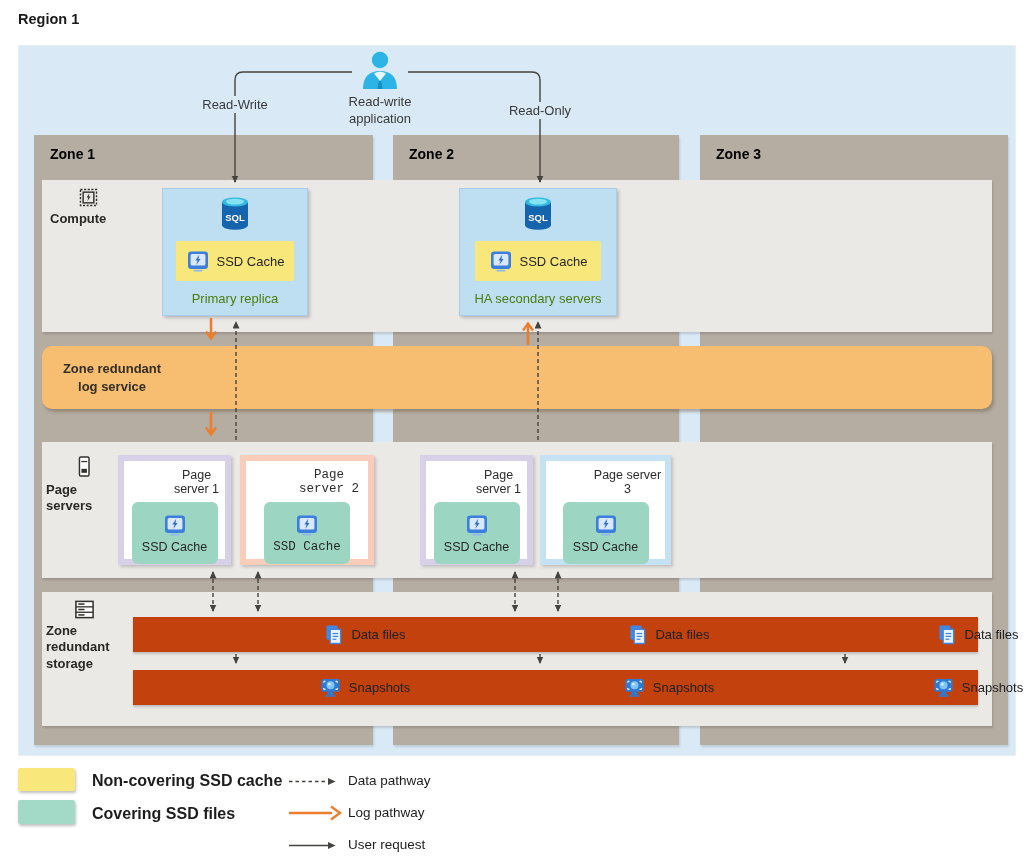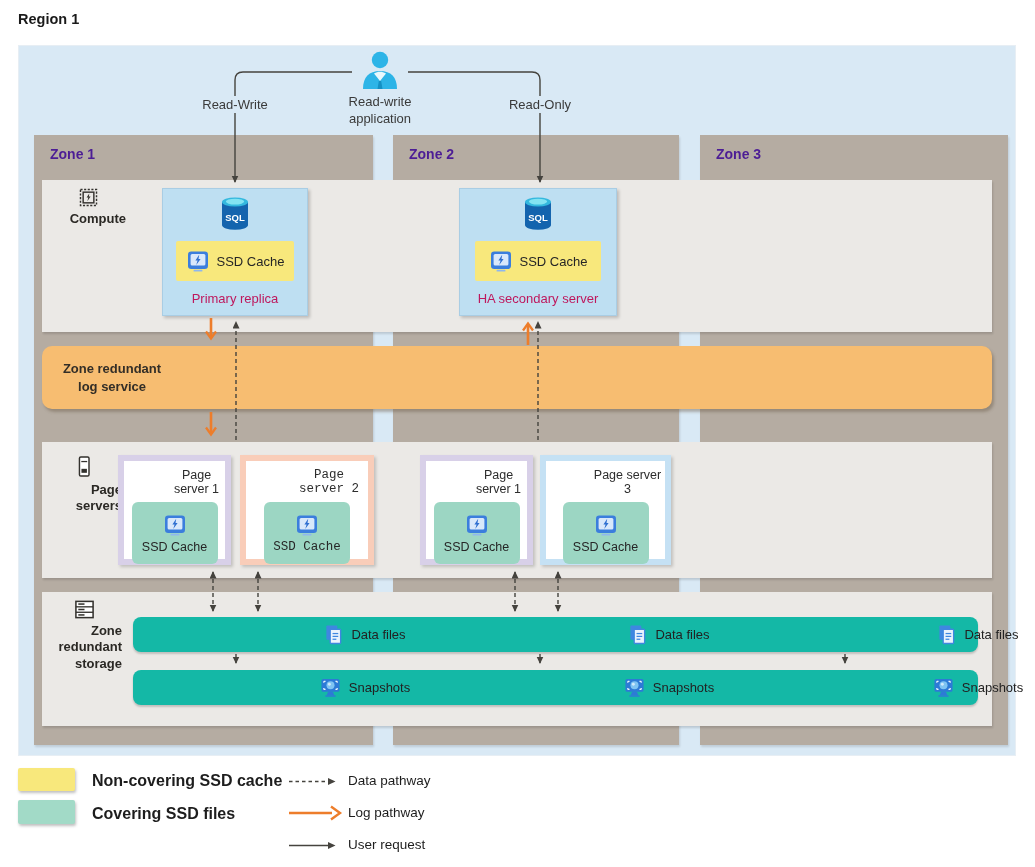--- a/index.html
+++ b/index.html
@@ -8,63 +8,63 @@
     font-family:"Liberation Sans","DejaVu Sans",sans-serif;color:#2b2b2b;overflow:hidden;
   }
   .abs{position:absolute;}
   
   #region-label{left:18px;top:11px;font-size:14.5px;font-weight:bold;color:#1a1a1a;}
   #region{left:18px;top:45px;width:998px;height:711px;background:#d9e9f5;border:1px solid #e7eef4;box-sizing:border-box;}
   .zone{top:135px;height:610px;background:#b5aca2;box-shadow:1px 2px 2px rgba(0,0,0,.12);}
   #zone1{left:34px;width:339px;}
   #zone2{left:393px;width:286px;}
   #zone3{left:700px;width:308px;}
-  .zone-title{margin:11px 0 0 16px;font-size:14px;font-weight:bold;color:#4c1d95;}
+  .zone-title{margin:11px 0 0 16px;font-size:14px;font-weight:bold;color:#000000;}
   
   .band{left:42px;width:950px;background:#ebe9e6;box-shadow:1px 2px 2px rgba(0,0,0,.14);}
   #band-compute{top:180px;height:152px;}
   #band-page{top:442px;height:136px;}
   #band-storage{top:592px;height:134px;}
   #log-bar{left:42px;top:346px;width:950px;height:63px;background:#f7bd71;border-radius:10px;box-shadow:2px 3px 3px rgba(110,95,75,.45);}
-  .row-label{width:76px;text-align:right;font-weight:bold;font-size:13px;color:#2a2824;line-height:1.25;}
+  .row-label{width:76px;text-align:left;font-weight:bold;font-size:13px;color:#2a2824;line-height:1.25;}
   .row-label .icon{display:block;margin:0 auto 3px auto;}
   #compute-label{left:50px;top:187px;}
   #page-label{left:46px;top:455px;}
   #storage-label{left:46px;top:599px;}
   #log-text{left:50px;top:346px;width:124px;height:63px;display:flex;flex-direction:column;align-items:center;justify-content:center;font-size:13px;font-weight:bold;color:#332e27;line-height:1.35;}
   
   .replica{top:188px;height:128px;background:#bedff2;border:1px solid #a9cde4;box-sizing:border-box;box-shadow:2px 2px 3px rgba(0,0,0,.2);}
   #primary-replica{left:162px;width:146px;}
   #secondary-replica{left:459px;width:158px;}
   .replica .sqlicon{display:block;margin:8px auto 0 auto;}
   .cache{border-radius:2px;display:flex;align-items:center;justify-content:center;gap:7px;font-size:13px;color:#262626;}
   .cache-yellow{position:absolute;top:52px;height:40px;background:#f8e87c;}
   #primary-replica .cache-yellow{left:13px;width:118px;}
   #secondary-replica .cache-yellow{left:15px;width:126px;}
-  .replica-title{position:absolute;left:0;right:0;bottom:9px;text-align:center;font-size:13px;color:#be185d;}
+  .replica-title{position:absolute;left:0;right:0;bottom:9px;text-align:center;font-size:13px;color:#4d7c0f;}
   
   .pserver{top:455px;height:110px;background:#fff;border:6px solid;box-sizing:border-box;box-shadow:2px 2px 3px rgba(0,0,0,.18);}
   #ps-z1-1{left:118px;width:113px;border-color:#d8d0e8;}
   #ps-z1-2{left:240px;width:134px;border-color:#f9cdb9;font-family:Liberation Mono, monospace;}
   #ps-z2-1{left:420px;width:113px;border-color:#d8d0e8;}
   #ps-z2-3{left:540px;width:131px;border-color:#c5e1f4;}
   .ps-title{margin-top:7px;text-align:center;font-size:12.5px;color:#2d2d2d;padding-left:44px;}
   .cache-green{margin:6px auto 0 auto;width:86px;height:62px;background:#9cd6c3;border-radius:6px;display:flex;flex-direction:column;align-items:center;justify-content:center;gap:3px;font-size:12.5px;color:#262626;}
   
-  .store-bar{left:133px;width:845px;height:35px;background:#14b8a6;box-shadow:0 2px 2px rgba(0,0,0,.18);border-radius:8px;}
+  .store-bar{left:133px;width:845px;height:35px;background:#c2410c;box-shadow:0 2px 2px rgba(0,0,0,.18);}
   #data-bar{top:617px;}
   #snap-bar{top:670px;}
   .file-group{position:absolute;top:0;height:35px;width:140px;display:flex;align-items:center;justify-content:center;gap:8px;font-size:13px;color:#222;}
   .fg-1{left:162px;} .fg-2{left:466px;} .fg-3{left:775px;}
   
   #person-wrap{left:355px;top:49px;width:50px;height:44px;background:#d9e9f5;z-index:6;display:flex;align-items:center;justify-content:center;}
   #app-label{left:328px;top:94px;width:104px;text-align:center;font-size:13px;color:#3a3a3a;line-height:1.3;z-index:6;}
   .flow-label{top:96px;transform:translateX(-50%);background:#d9e9f5;padding:1px 5px;font-size:13px;color:#3a3a3a;z-index:6;white-space:nowrap;}
   #rw-label{left:235px;}
-  #ro-label{left:540px;}
+  #ro-label{left:540px;margin-top:6px;}
   
   #arrow-layer{left:0;top:0;z-index:5;pointer-events:none;}
   
   .swatch{left:18px;width:57px;border-radius:2px;box-shadow:1px 2px 3px rgba(0,0,0,.25);}
   #swatch-yellow{top:768px;height:23px;background:#f8e87c;}
   #swatch-green{top:800px;height:24px;background:#a2dac7;}
   .legend-text{left:92px;font-size:16px;font-weight:bold;color:#1d1d1d;}
   #legend-arrow-col svg{position:absolute;left:288px;}
   .legend-arrow-text{left:348px;font-size:13.5px;font-weight:normal;color:#1d1d1d;}
   .hidden-defs{position:absolute;width:0;height:0;overflow:hidden;}
@@ -189,21 +189,21 @@
   <div id="secondary-replica" class="abs replica">
     <svg class="sqlicon" width="30" height="34">
         <use href="#sym-sql"></use>
       </svg>
     <div class="cache cache-yellow">
       <svg width="24" height="24">
           <use href="#sym-ssd"></use>
         </svg>
       <span>SSD Cache</span>
     </div>
-    <div class="replica-title">HA secondary server</div>
+    <div class="replica-title">HA secondary servers</div>
   </div>
 
   <div id="ps-z1-1" class="abs pserver">
     <div class="ps-title">Page server 1</div>
     <div class="cache-green">
       <svg width="24" height="24">
           <use href="#sym-ssd"></use>
         </svg>
       <span>SSD Cache</span>
     </div>

